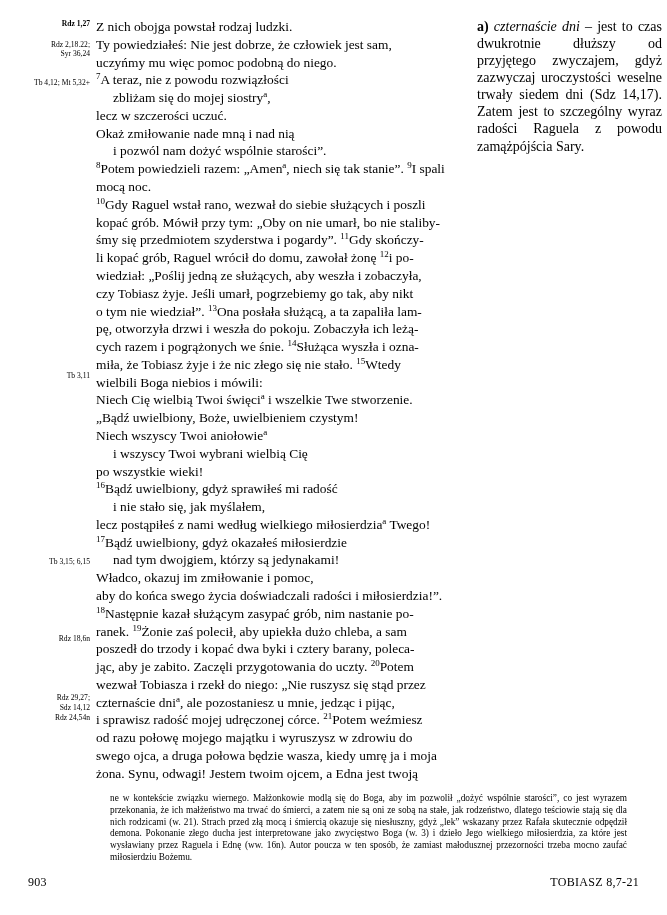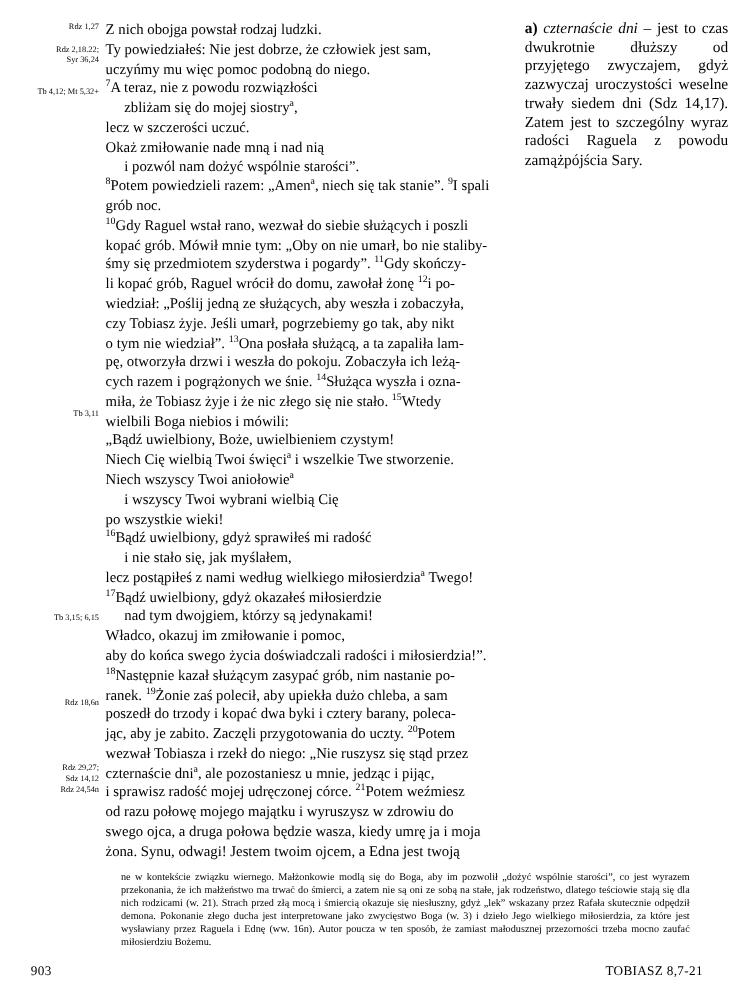--- a/index.html
+++ b/index.html
@@ -116,21 +116,21 @@
 </head>
 <body>
 
 <div class="page">
 
   <div class="top-area">
 
     <div class="body-block">
 
       <div class="refs-col">
-          <div class="ref" style="top: 2px;">Rdz 1,27</div>
+          <div class="ref" style="top: 2px; font-weight: bold;">Rdz 1,27</div>
           <div class="ref" style="top: 23px;">Rdz 2,18.22;</div>
           <div class="ref" style="top: 32px;">Syr 36,24</div>
           <div class="ref" style="top: 61px;">Tb 4,12; Mt 5,32+</div>
           <div class="ref" style="top: 354px;">Tb 3,11</div>
           <div class="ref" style="top: 540px;">Tb 3,15; 6,15</div>
           <div class="ref" style="top: 617px;">Rdz 18,6n</div>
           <div class="ref" style="top: 676px;">Rdz 29,27;</div>
           <div class="ref" style="top: 686px; font-family: Liberation Serif, serif;">Sdz 14,12</div>
           <div class="ref" style="top: 696px;">Rdz 24,54n</div>
         </div>
@@ -138,34 +138,34 @@
       <div class="maintext">
           <p>Z nich obojga powstał rodzaj ludzki.</p>
           <p>Ty powiedziałeś: Nie jest dobrze, że człowiek jest sam,</p>
           <p>uczyńmy mu więc pomoc podobną do niego.</p>
           <p><sup class="vs">7</sup>A teraz, nie z powodu rozwiązłości</p>
           <p class="indent1">zbliżam się do mojej siostry<sup class="note">a</sup>,</p>
           <p>lecz w szczerości uczuć.</p>
           <p>Okaż zmiłowanie nade mną i nad nią</p>
           <p class="indent1">i pozwól nam dożyć wspólnie starości”.</p>
           <p><sup class="vs">8</sup>Potem powiedzieli razem: „Amen<sup class="note">a</sup>, niech się tak stanie”. <sup class="vs">9</sup>I spali</p>
-          <p>grób noc.</p>
+          <p>mocą noc.</p>
           <p><sup class="vs">10</sup>Gdy Raguel wstał rano, wezwał do siebie służących i poszli</p>
-          <p>kopać grób. Mówił mnie tym: „Oby on nie umarł, bo nie staliby-</p>
+          <p>kopać grób. Mówił przy tym: „Oby on nie umarł, bo nie staliby-</p>
           <p>śmy się przedmiotem szyderstwa i pogardy”. <sup class="vs">11</sup>Gdy skończy-</p>
           <p>li kopać grób, Raguel wrócił do domu, zawołał żonę <sup class="vs">12</sup>i po-</p>
           <p>wiedział: „Poślij jedną ze służących, aby weszła i zobaczyła,</p>
           <p>czy Tobiasz żyje. Jeśli umarł, pogrzebiemy go tak, aby nikt</p>
           <p>o tym nie wiedział”. <sup class="vs">13</sup>Ona posłała służącą, a ta zapaliła lam-</p>
           <p>pę, otworzyła drzwi i weszła do pokoju. Zobaczyła ich leżą-</p>
           <p>cych razem i pogrążonych we śnie. <sup class="vs">14</sup>Służąca wyszła i ozna-</p>
           <p>miła, że Tobiasz żyje i że nic złego się nie stało. <sup class="vs">15</sup>Wtedy</p>
           <p>wielbili Boga niebios i mówili:</p>
+          <p>Niech Cię wielbią Twoi święci<sup class="note">a</sup> i wszelkie Twe stworzenie.</p>
           <p>„Bądź uwielbiony, Boże, uwielbieniem czystym!</p>
-          <p>Niech Cię wielbią Twoi święci<sup class="note">a</sup> i wszelkie Twe stworzenie.</p>
           <p>Niech wszyscy Twoi aniołowie<sup class="note">a</sup></p>
           <p class="indent1">i wszyscy Twoi wybrani wielbią Cię</p>
           <p>po wszystkie wieki!</p>
           <p><sup class="vs">16</sup>Bądź uwielbiony, gdyż sprawiłeś mi radość</p>
           <p class="indent1">i nie stało się, jak myślałem,</p>
           <p>lecz postąpiłeś z nami według wielkiego miłosierdzia<sup class="note">a</sup> Twego!</p>
           <p><sup class="vs">17</sup>Bądź uwielbiony, gdyż okazałeś miłosierdzie</p>
           <p class="indent1">nad tym dwojgiem, którzy są jedynakami!</p>
           <p>Władco, okazuj im zmiłowanie i pomoc,</p>
           <p>aby do końca swego życia doświadczali radości i miłosierdzia!”.</p>

